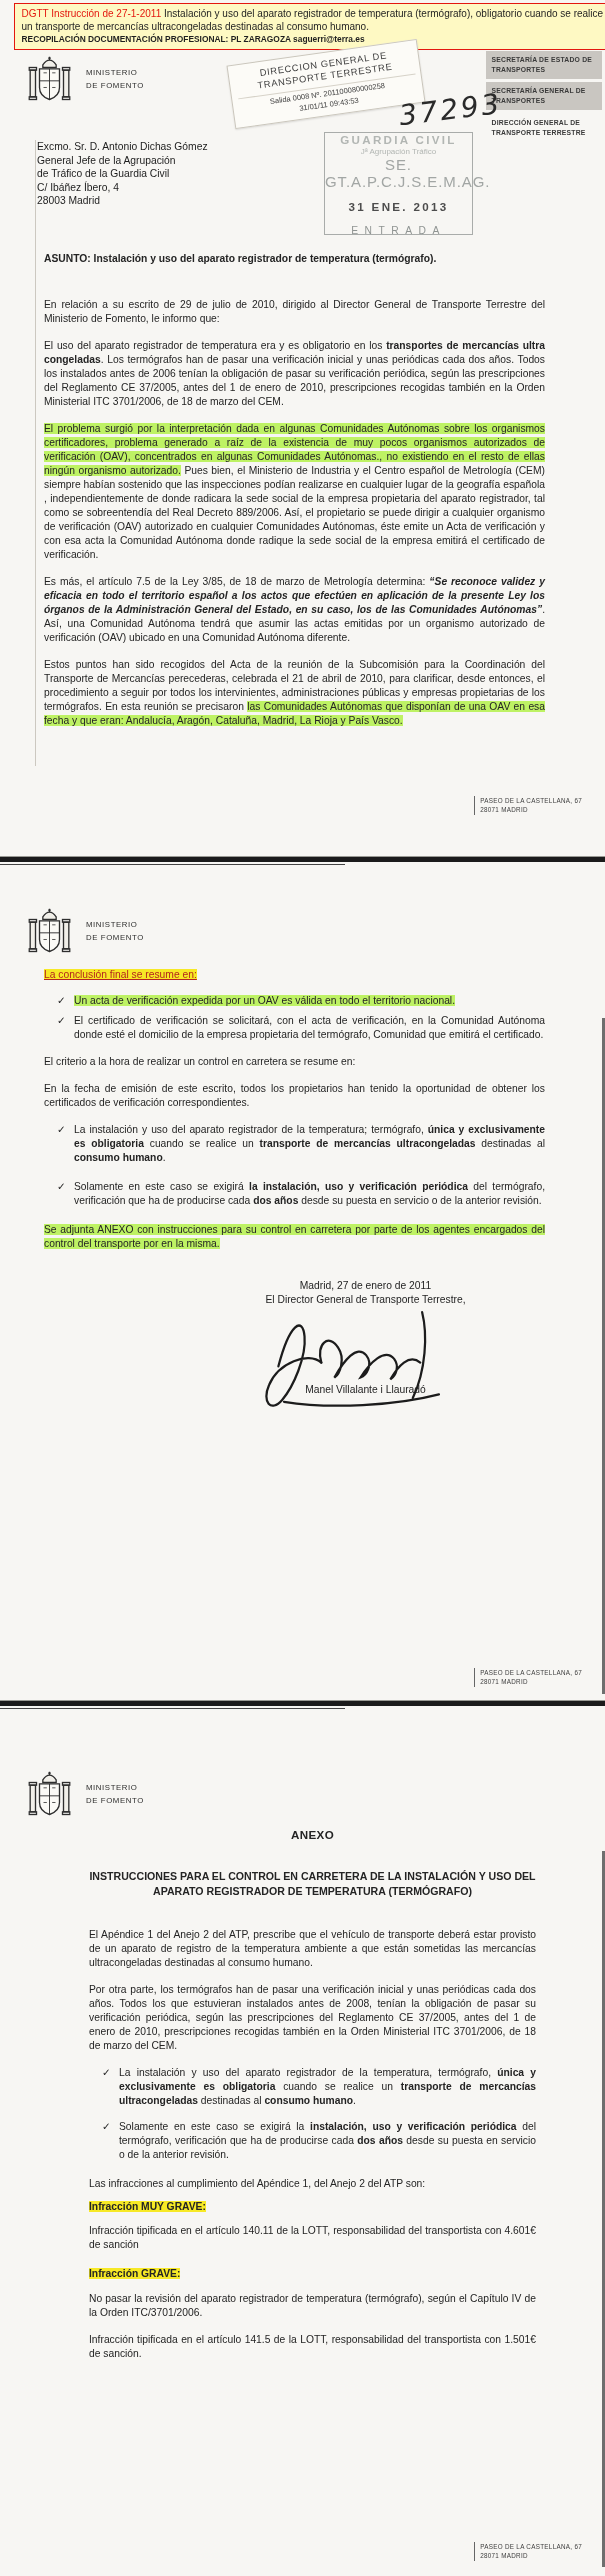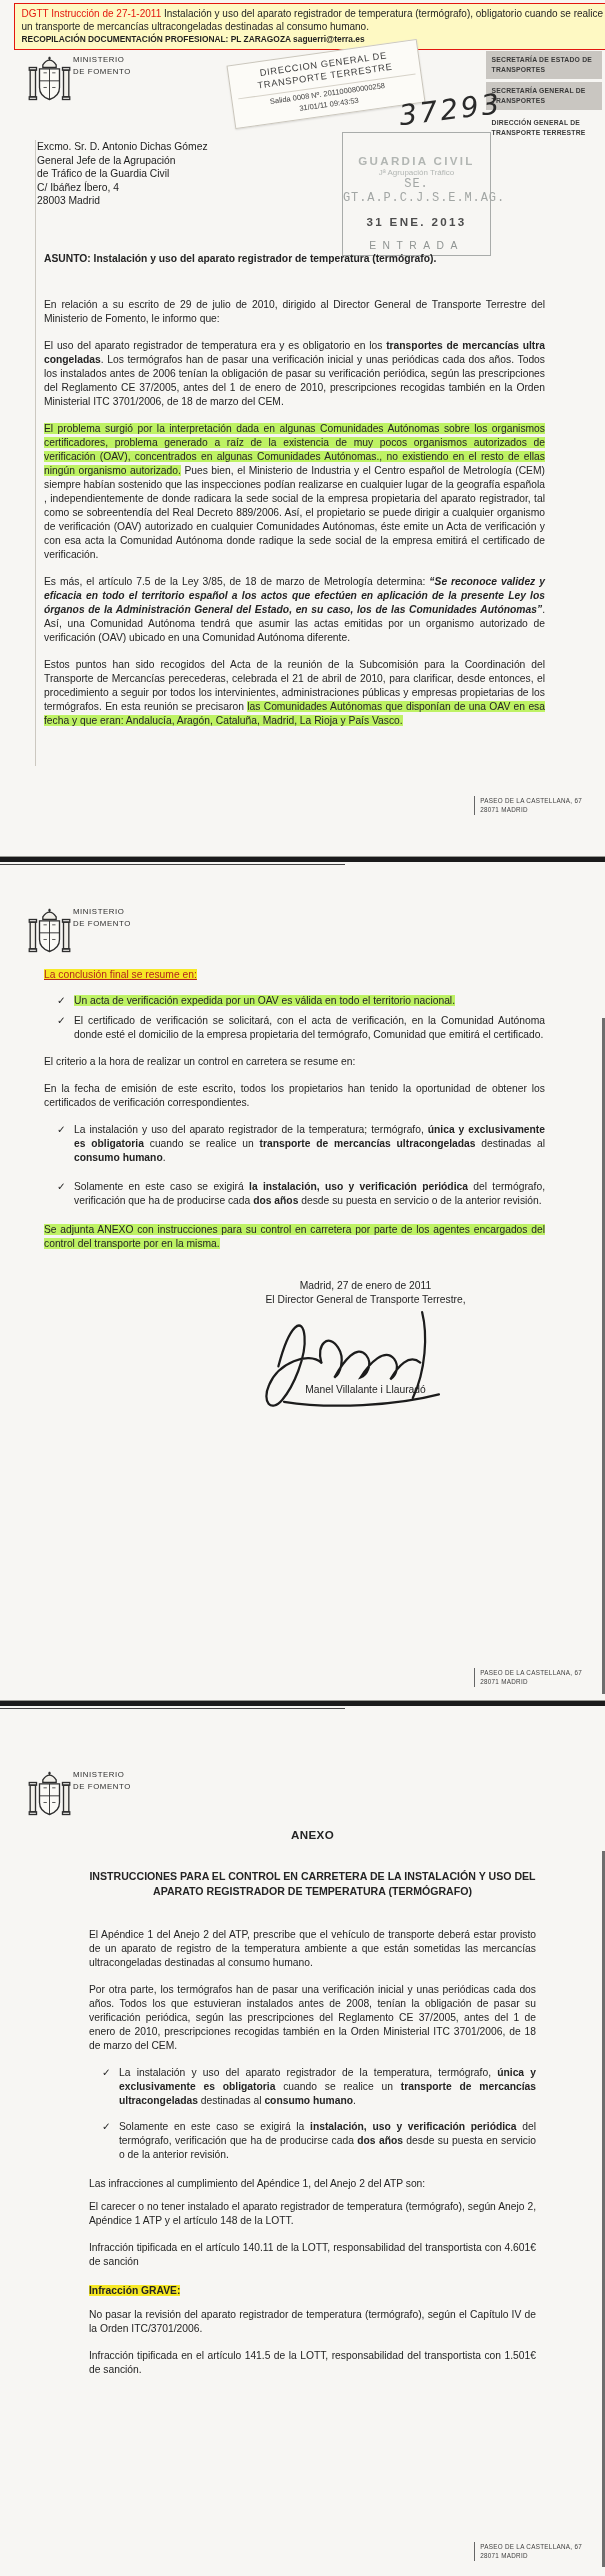--- a/index.html
+++ b/index.html
@@ -16,38 +16,38 @@
 
   
   .annotation{position:absolute;left:14px;top:2.8px;width:583px;border:1.9px solid #e3170f;background:#fef9c3;padding:3.7px 6.5px 3.7px;font-size:10px;line-height:1.3;color:#1f1f1f;}
   .annotation .meta-line{font-size:8.4px;font-weight:700;margin-top:0.9px;}
   .red{color:#e3170f;}
   .b{font-weight:700;}
   .bi{font-weight:700;font-style:italic;}
   .hl{background:#bef264;}
 
   
-  .brand{position:absolute;left:28px;display:flex;gap:2px;}
+  .brand{position:absolute;left:28px;display:flex;align-items:center;gap:15px;}
   .brand svg{display:block;}
   .brand-name{font-size:7.8px;letter-spacing:0.6px;color:#2c2c2c;line-height:1.55;}
 
   
   .sidebar{position:absolute;left:486px;top:51px;width:116px;}
   .side-box{background:#c9c6c1;color:#3a3a3a;font-size:6.8px;font-weight:700;line-height:1.5;padding:3.7px 5.6px;margin-bottom:3.7px;letter-spacing:0.2px;}
   .side-box.plain{background:transparent;}
 
   
   .stamp-salida{position:absolute;left:230px;top:52px;width:179px;transform:rotate(-8deg);background:#fcfbf7;border:0.9px solid #c9c5bb;box-shadow:0 0.9px 1.9px rgba(0,0,0,.12);text-align:center;padding:4.7px 5.6px 3.7px;}
   .stamp-salida .t{font-size:9.3px;letter-spacing:0.7px;color:#3e3e3e;line-height:1.3;}
   .stamp-salida .sub{font-size:7.5px;color:#3e3e3e;border-top:0.9px solid #d6d2c8;margin-top:3.7px;padding-top:2.8px;line-height:1.45;}
   .hand-number{position:absolute;left:399px;top:93px;font-family:"DejaVu Sans",sans-serif;font-style:italic;font-size:28px;letter-spacing:2.8px;color:#2a2a2a;transform:rotate(-7deg);}
-  .stamp-guardia{position:absolute;left:342px;top:132px;width:147px;height:101px;border:1.9px solid #a9acaa;text-align:center;padding-top:21px;}
+  .stamp-guardia{position:absolute;left:324px;top:132px;width:147px;height:101px;border:1.9px solid #a9acaa;text-align:center;padding-top:0;}
   .sg-name{font-size:11.6px;font-weight:700;letter-spacing:2.3px;color:#b2b6b3;}
   .sg-unit{font-size:8px;color:#b2b6b3;margin-top:0.9px;}
-  .sg-code{font-size:12px;letter-spacing:0.9px;color:#a2a6a4;font-family:Liberation Mono, monospace;}
+  .sg-code{font-size:15px;letter-spacing:0.9px;color:#a2a6a4;}
   .sg-date{font-size:11.6px;font-weight:600;letter-spacing:2.3px;color:#4d4d4d;margin-top:10.3px;}
   .sg-entrada{font-size:10.3px;letter-spacing:6.5px;color:#8f9492;margin-top:12px;}
 
   
   .recipient{position:absolute;left:37px;top:140px;font-size:10.3px;line-height:1.32;color:#1d1d1d;}
   .asunto{position:absolute;left:44px;top:253px;width:503px;font-size:10.3px;font-weight:700;}
   .body-col{position:absolute;font-size:10.3px;line-height:1.36;}
   #body1{left:44px;top:298px;width:501px;}
   #body2{left:44px;top:101px;width:501px;}
   #body3{left:89px;top:116px;width:447px;}
@@ -268,21 +268,21 @@
         <span class="check">✓</span>
         <span class="btext"><span>La instalación y uso del aparato registrador de la temperatura, termógrafo, </span><span class="b">única y exclusivamente es obligatoria</span><span> cuando se realice un </span><span class="b">transporte de mercancías ultracongeladas</span><span> destinadas al </span><span class="b">consumo humano</span><span>.</span></span>
       </div>
       <div class="bullet sp16">
         <span class="check">✓</span>
         <span class="btext"><span>Solamente en este caso se exigirá la </span><span class="b">instalación, uso y verificación periódica</span><span> del termógrafo, verificación que ha de producirse cada </span><span class="b">dos años</span><span> desde su puesta en servicio o de la anterior revisión.</span></span>
       </div>
 
       <div class="intro-bold">Las infracciones al cumplimiento del Apéndice 1, del Anejo 2 del ATP son:</div>
 
-      <div class="p"><span>El carecer o no tener instalado el aparato registrador de temperatura (termógrafo), según Anejo 2, Apéndice 1 ATP y el artículo 148 de la LOTT.</span></div>
+      <div class="inf-title"><span>Infracción MUY GRAVE:</span></div>
       <div class="p sp16"><span>Infracción tipificada en el artículo 140.11 de la LOTT, responsabilidad del transportista con 4.601€ de sanción</span></div>
 
       <div class="inf-title"><span>Infracción GRAVE:</span></div>
       <div class="p"><span>No pasar la revisión del aparato registrador de temperatura (termógrafo), según el Capítulo IV de la Orden ITC/3701/2006.</span></div>
       <div class="p"><span>Infracción tipificada en el artículo 141.5 de la LOTT, responsabilidad del transportista con 1.501€ de sanción.</span></div>
     </div>
 
     <div class="footer" id="footer3">
       <div>PASEO DE LA CASTELLANA, 67</div>
       <div>28071 MADRID</div>

